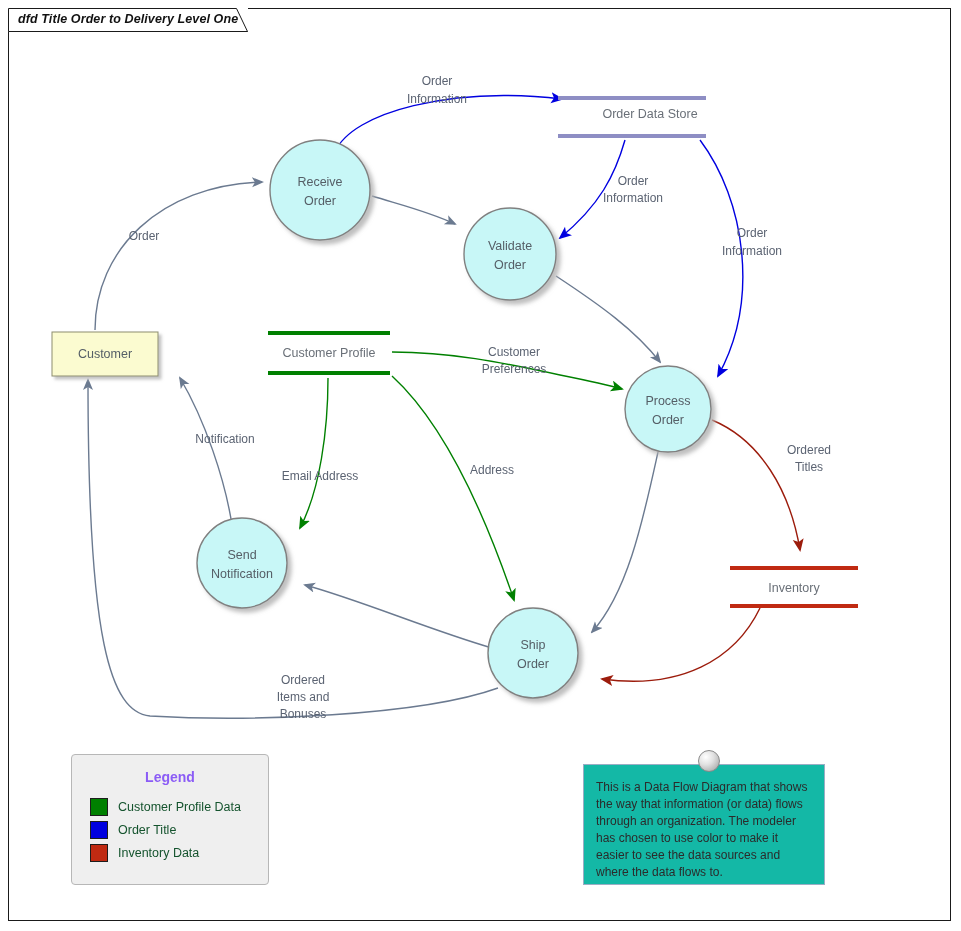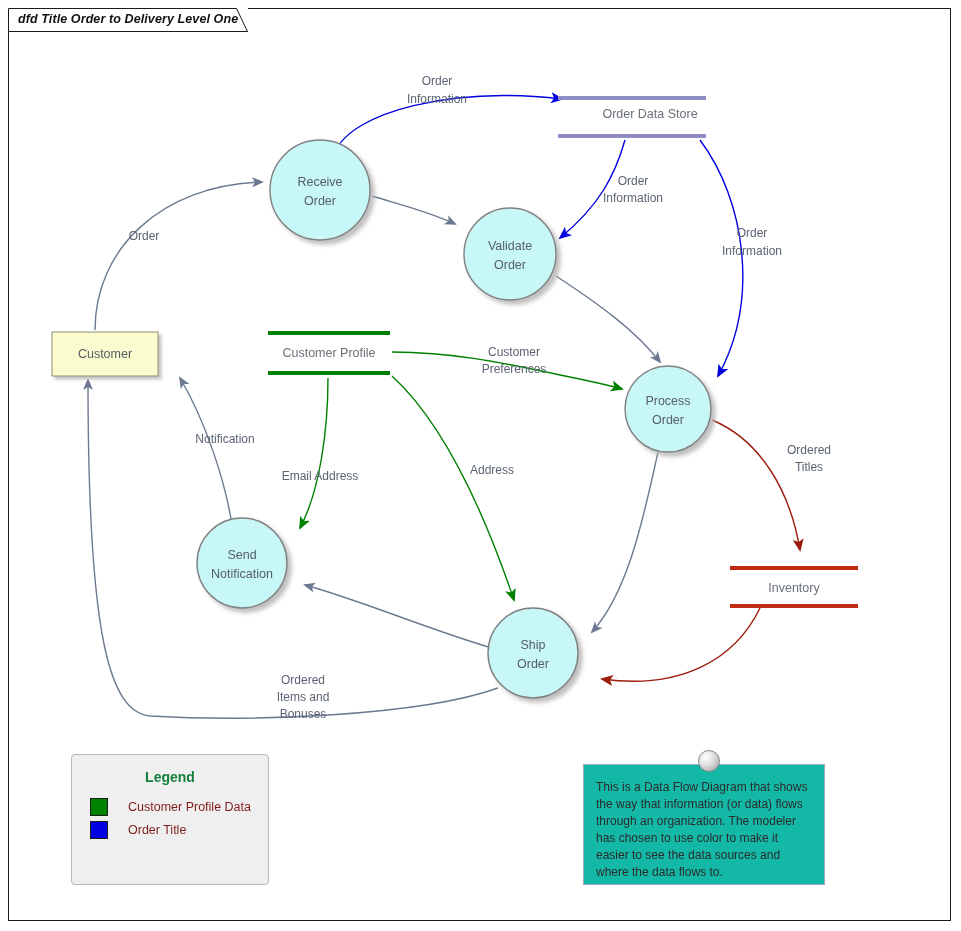--- a/index.html
+++ b/index.html
@@ -85,43 +85,43 @@
     height: 131px;
     background: #efefef;
     border: 1px solid #b7b7b7;
     border-radius: 4px;
     box-sizing: border-box;
   }
   .legend-title {
     text-align: center;
     font-size: 14px;
     font-weight: bold;
-    color: #15803d;
+    color: #8b5cf6;
     margin-top: 14px;
   }
   .legend-rows {
     margin-top: 10px;
     padding-left: 18px;
   }
   .legend-row {
     display: flex;
     align-items: center;
     height: 23px;
   }
   .legend-swatch {
     width: 18px;
     height: 18px;
     border: 1px solid #1d1d1d;
     box-sizing: border-box;
     flex: 0 0 auto;
   }
   .legend-text {
-    margin-left: 20px;
+    margin-left: 10px;
     font-size: 12.5px;
-    color: #7f1d1d;
+    color: #14532d;
     white-space: nowrap;
   }
   
   .note {
     position: absolute;
     left: 583px;
     top: 764px;
     width: 242px;
     height: 121px;
     background: #14b8a6;
@@ -326,20 +326,24 @@
     <div class="legend-title">Legend</div>
     <div class="legend-rows">
       <div class="legend-row">
         <span class="legend-swatch" style="background:#008000"></span>
         <span class="legend-text">Customer Profile Data</span>
       </div>
       <div class="legend-row">
         <span class="legend-swatch" style="background:#0000e0"></span>
         <span class="legend-text">Order Title</span>
       </div>
+      <div class="legend-row">
+        <span class="legend-swatch" style="background:#c02a12"></span>
+        <span class="legend-text">Inventory Data</span>
+      </div>
     </div>
   </div>
 
   <div class="note-pin"></div>
   <div class="note">
     <div class="note-text">This is a  Data Flow Diagram that shows the way that information (or data) flows through an organization. The modeler has chosen to use color to make it easier to see the data sources and where the data flows to.</div>
   </div>
 
 </div>
 

